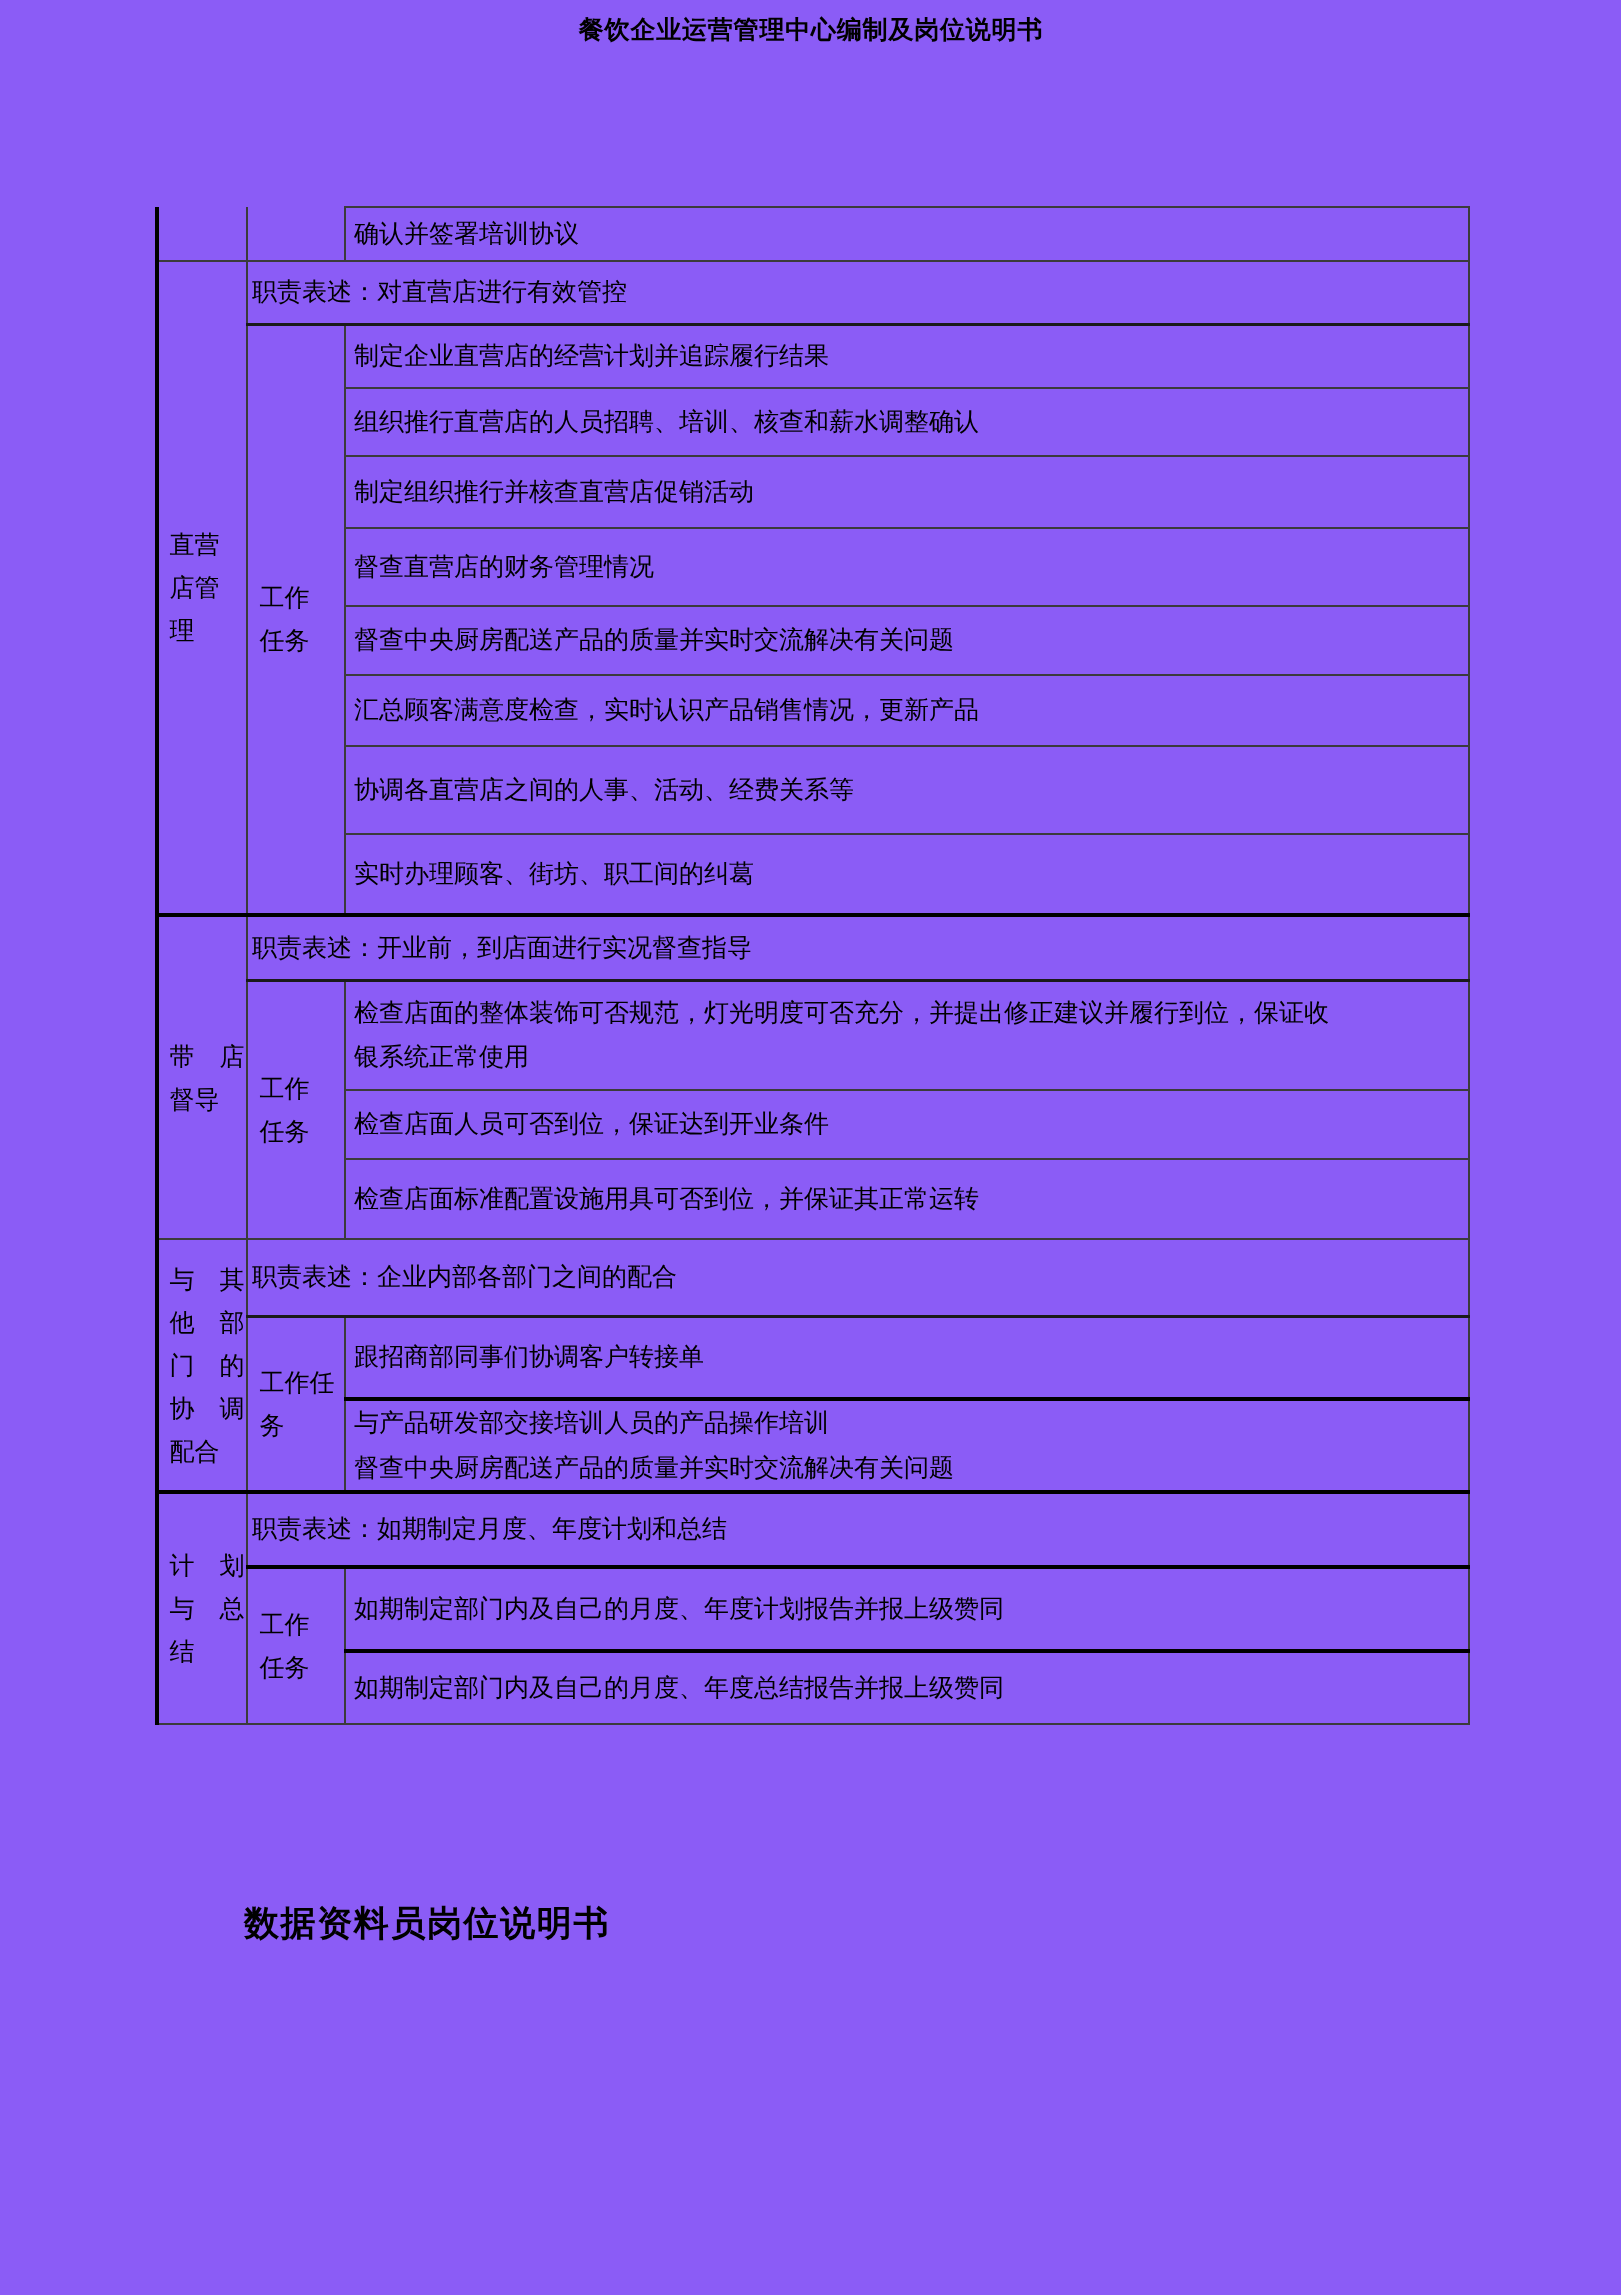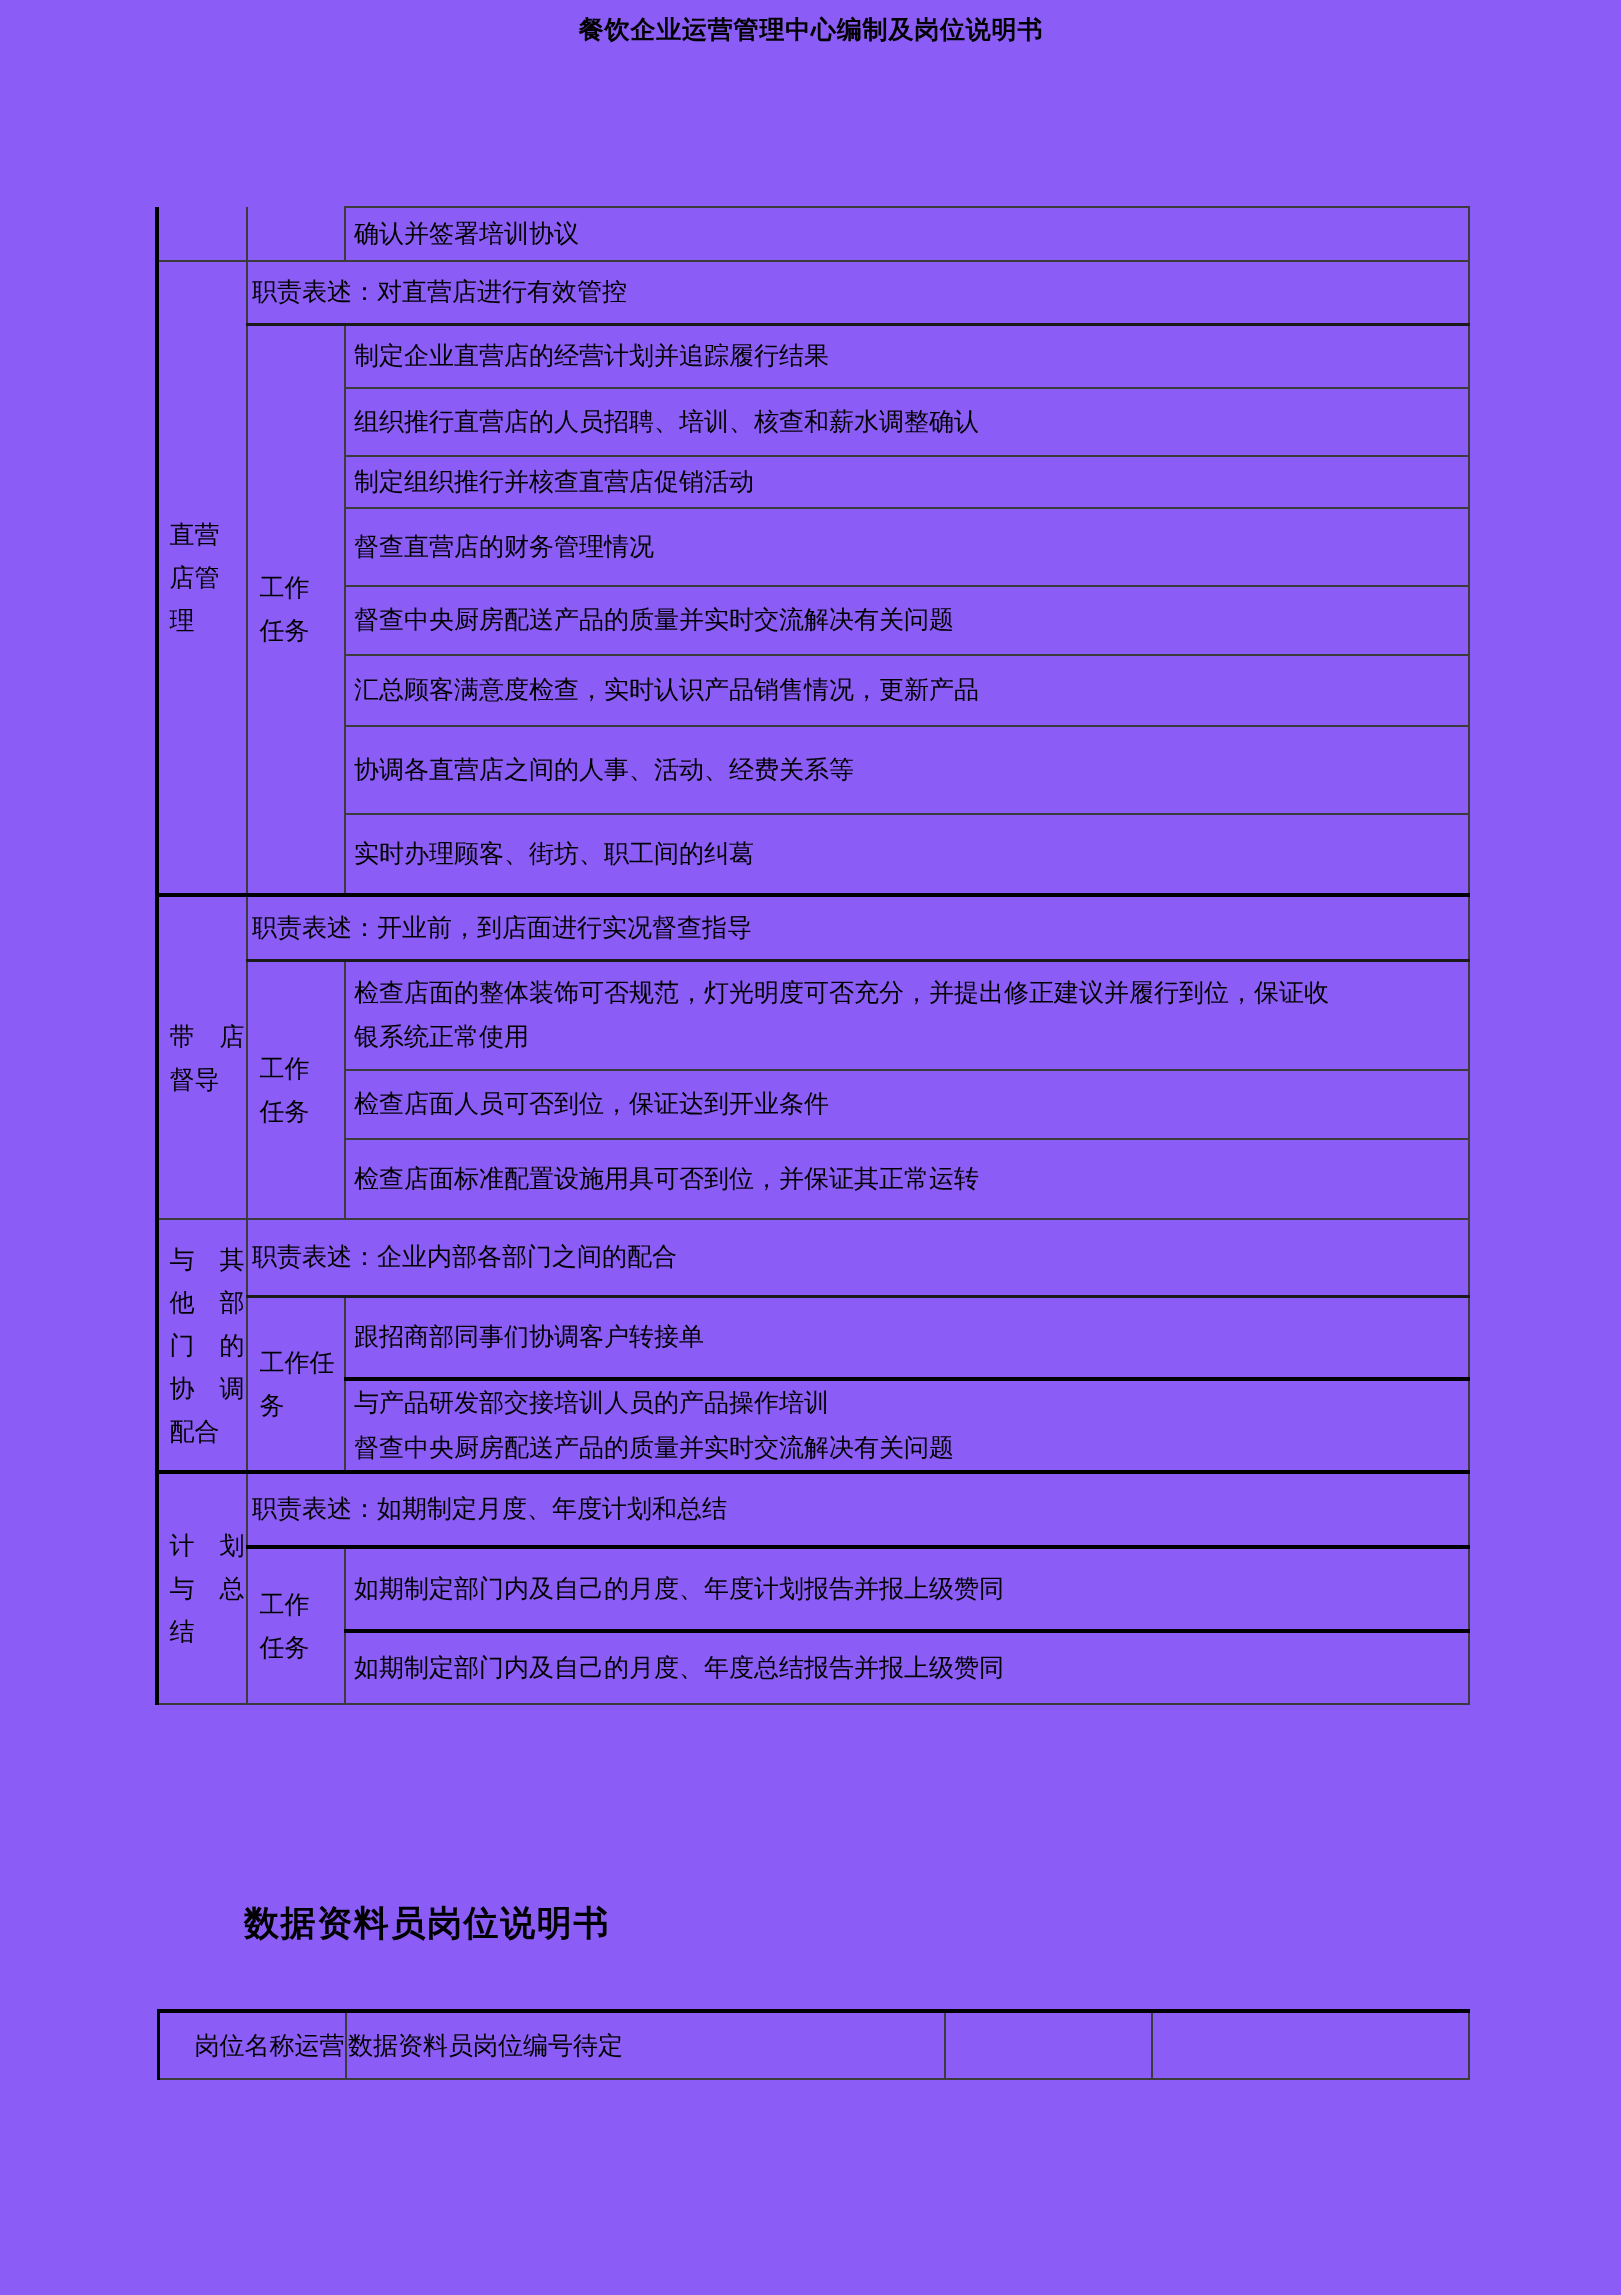--- a/index.html
+++ b/index.html
@@ -72,21 +72,21 @@
       <td class="duty" colspan="2">职责表述：对直营店进行有效管控</td>
     </tr>
     <tr style="height:64px">
       <td class="lab" rowspan="8">工作
 任务</td>
       <td class="task">制定企业直营店的经营计划并追踪履行结果</td>
     </tr>
     <tr style="height:68px">
       <td class="task">组织推行直营店的人员招聘、培训、核查和薪水调整确认</td>
     </tr>
-    <tr style="height:52px">
+    <tr style="height:72px">
       <td class="task">制定组织推行并核查直营店促销活动</td>
     </tr>
     <tr style="height:78px">
       <td class="task">督查直营店的财务管理情况</td>
     </tr>
     <tr style="height:69px">
       <td class="task">督查中央厨房配送产品的质量并实时交流解决有关问题</td>
     </tr>
     <tr style="height:71px">
       <td class="task">汇总顾客满意度检查，实时认识产品销售情况，更新产品</td>
@@ -146,31 +146,15 @@
       <td class="task">如期制定部门内及自己的月度、年度计划报告并报上级赞同</td>
     </tr>
     <tr class="thick-top" style="height:73px">
       <td class="task">如期制定部门内及自己的月度、年度总结报告并报上级赞同</td>
     </tr>
   </tbody>
     </table>
 
   <div class="section-heading">数据资料员岗位说明书</div>
 
-  <table class="bottom">
-    <colgroup>
-        <col style="width:187px">
-        <col style="width:599px">
-        <col style="width:207px">
-        <col style="width:317px">
-      </colgroup>
-    <tbody>
-        <tr>
-      <td class="edge-l pos-name">岗位名称运营</td>
-      <td class="pos-code">数据资料员岗位编号待定</td>
-      <td></td>
-      <td></td>
-    </tr>
-  </tbody>
-    </table>
 
 </div>
 
 
 </body></html>

